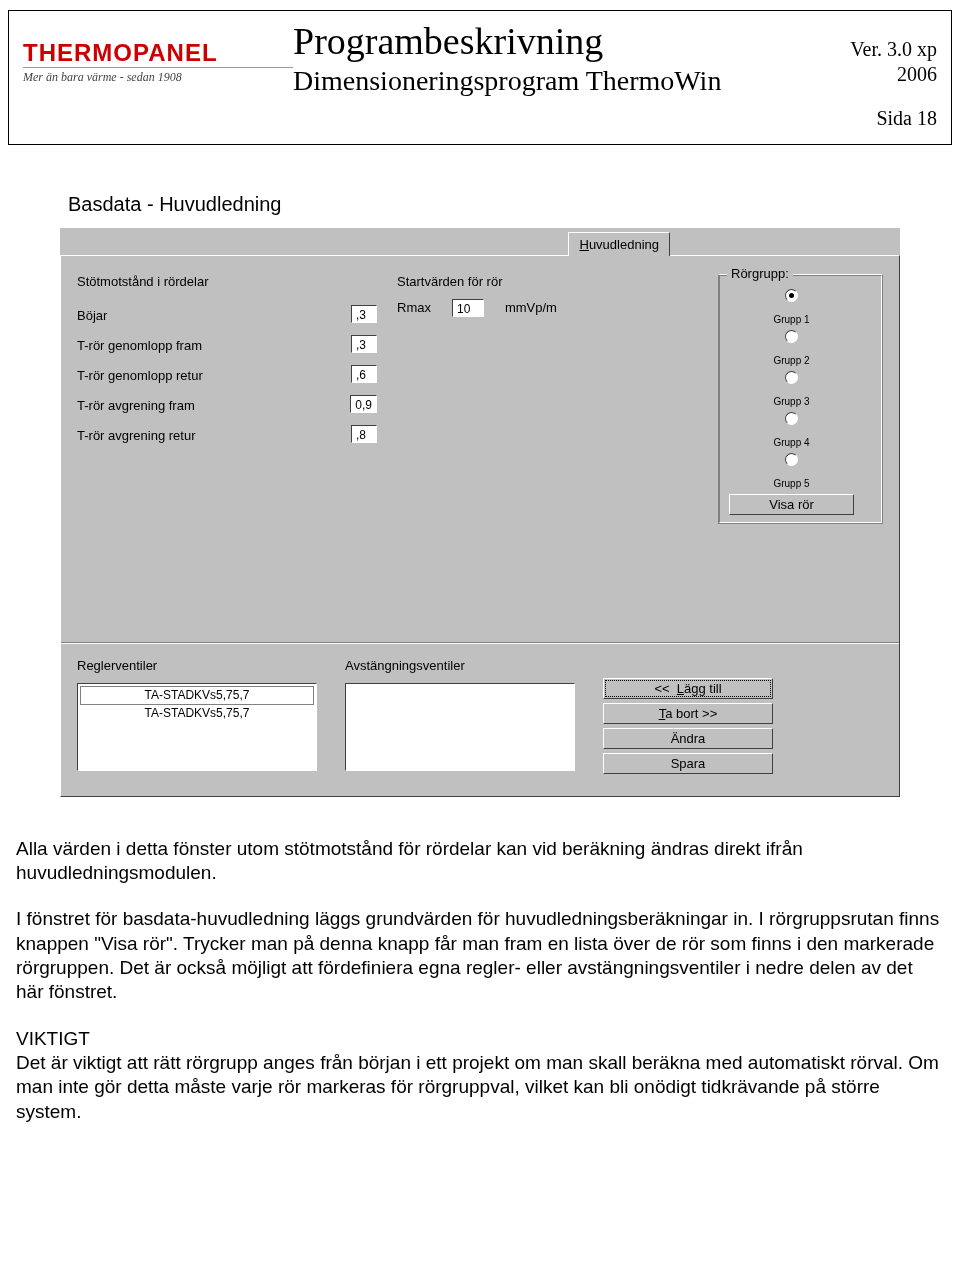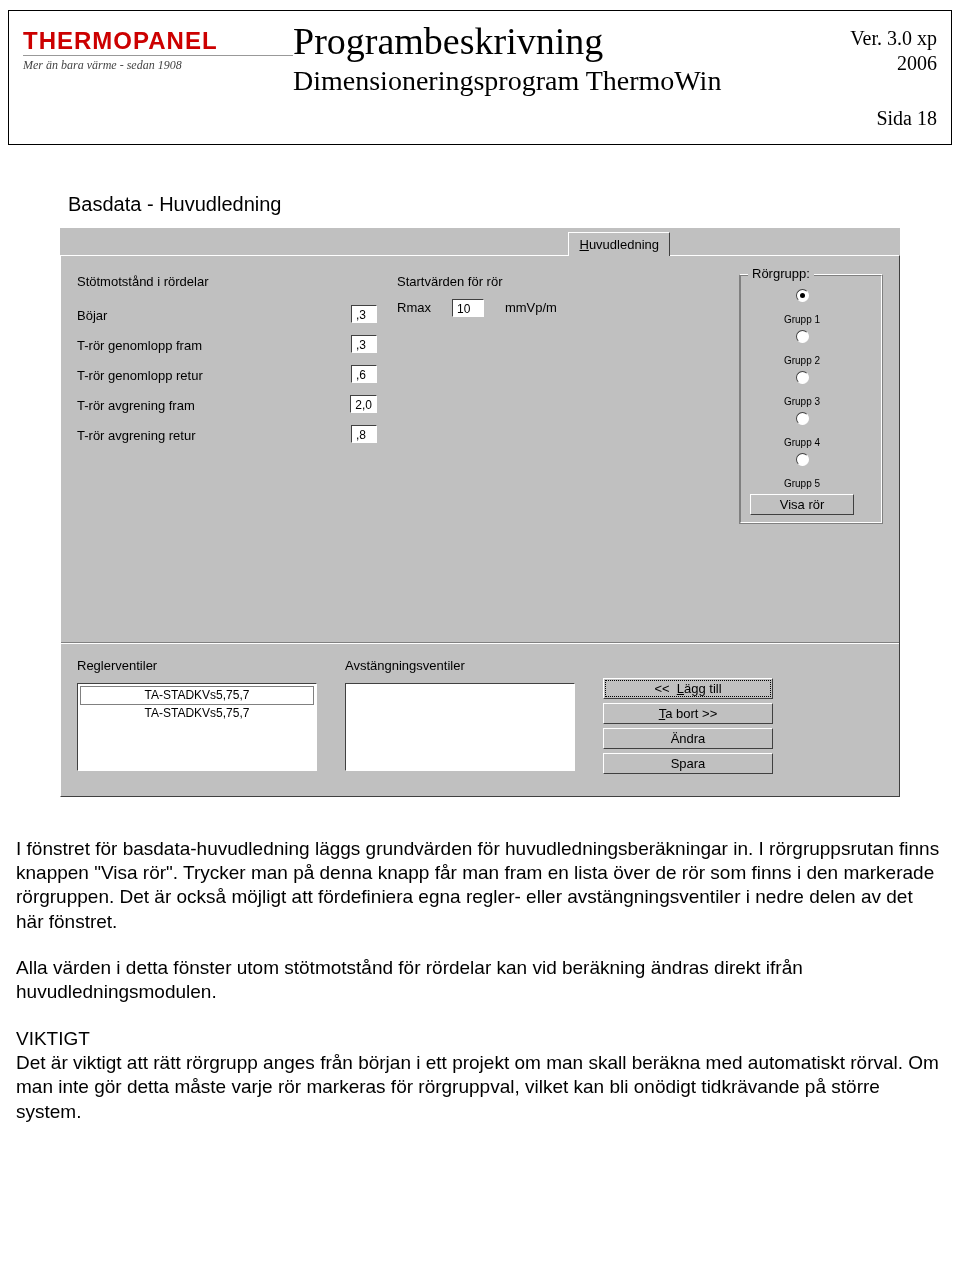--- a/index.html
+++ b/index.html
@@ -15,21 +15,21 @@
     padding: 10px 8px 30px 8px;
   }
   .header-box {
     border: 1.5px solid #000;
     padding: 10px 14px 8px 14px;
     position: relative;
     margin-bottom: 10px;
   }
   .header-row {
     display: flex;
-    align-items: flex-start;
+    align-items: center;
   }
   .logo-block {
     flex: 0 0 270px;
     padding-top: 6px;
   }
   .logo-main {
     font-family: "Arial Black", Arial, sans-serif;
     font-weight: 900;
     color: #c00;
     font-size: 24px;
@@ -149,21 +149,21 @@
     font-size: 12px;
     text-align: left;
   }
   .rmax-row { display:flex; align-items:center; gap:21px; margin-top: 0; }
   .unit { font-size: 13px; }
   .groupbox {
     border: 1px solid #808080;
     border-top-color:#fff;
     position: relative;
     padding: 14px 28px 8px 10px;
-    width: 144px;
+    width: 165px;
   }
   .groupbox .legend {
     position: absolute;
     top: -9px;
     left: 8px;
     background: #c0c0c0;
     padding: 0 4px;
     font-size: 13px;
   }
   .groupbox-outline {
@@ -298,21 +298,21 @@
           <div class="field-row">
             <div class="field-label">T-rör genomlopp fram</div>
             <div class="sunken-input">,3</div>
           </div>
           <div class="field-row">
             <div class="field-label">T-rör genomlopp retur</div>
             <div class="sunken-input">,6</div>
           </div>
           <div class="field-row">
             <div class="field-label">T-rör avgrening fram</div>
-            <div class="sunken-input">2,0</div>
+            <div class="sunken-input">0,9</div>
           </div>
           <div class="field-row">
             <div class="field-label">T-rör avgrening retur</div>
             <div class="sunken-input">,8</div>
           </div>
         </div>
 
         <div class="col-mid">
           <div class="heading">Startvärden för rör</div>
           <div class="rmax-row">
@@ -385,20 +385,20 @@
             </div>
             <div class="win-btn">Ändra</div>
             <div class="win-btn">Spara</div>
           </div>
         </div>
       </div>
     </div>
   </div>
 
   <div class="body-text">
+    <p>Alla värden i detta fönster utom stötmotstånd för rördelar kan vid beräkning ändras direkt ifrån huvudledningsmodulen.</p>
     <p>I fönstret för basdata-huvudledning läggs grundvärden för huvudledningsberäkningar in. I rörgruppsrutan finns knappen "Visa rör". Trycker man på denna knapp får man fram en lista över de rör som finns i den markerade rörgruppen. Det är också möjligt att fördefiniera egna regler- eller avstängningsventiler i nedre delen av det här fönstret.</p>
-    <p>Alla värden i detta fönster utom stötmotstånd för rördelar kan vid beräkning ändras direkt ifrån huvudledningsmodulen.</p>
     <p>
       <span>VIKTIGT</span><br>
       <span>Det är viktigt att rätt rörgrupp anges från början i ett projekt om man skall beräkna med automatiskt rörval. Om man inte gör detta måste varje rör markeras för rörgruppval, vilket kan bli onödigt tidkrävande på större system.</span>
     </p>
   </div>
 </div>
 
 </body></html>

